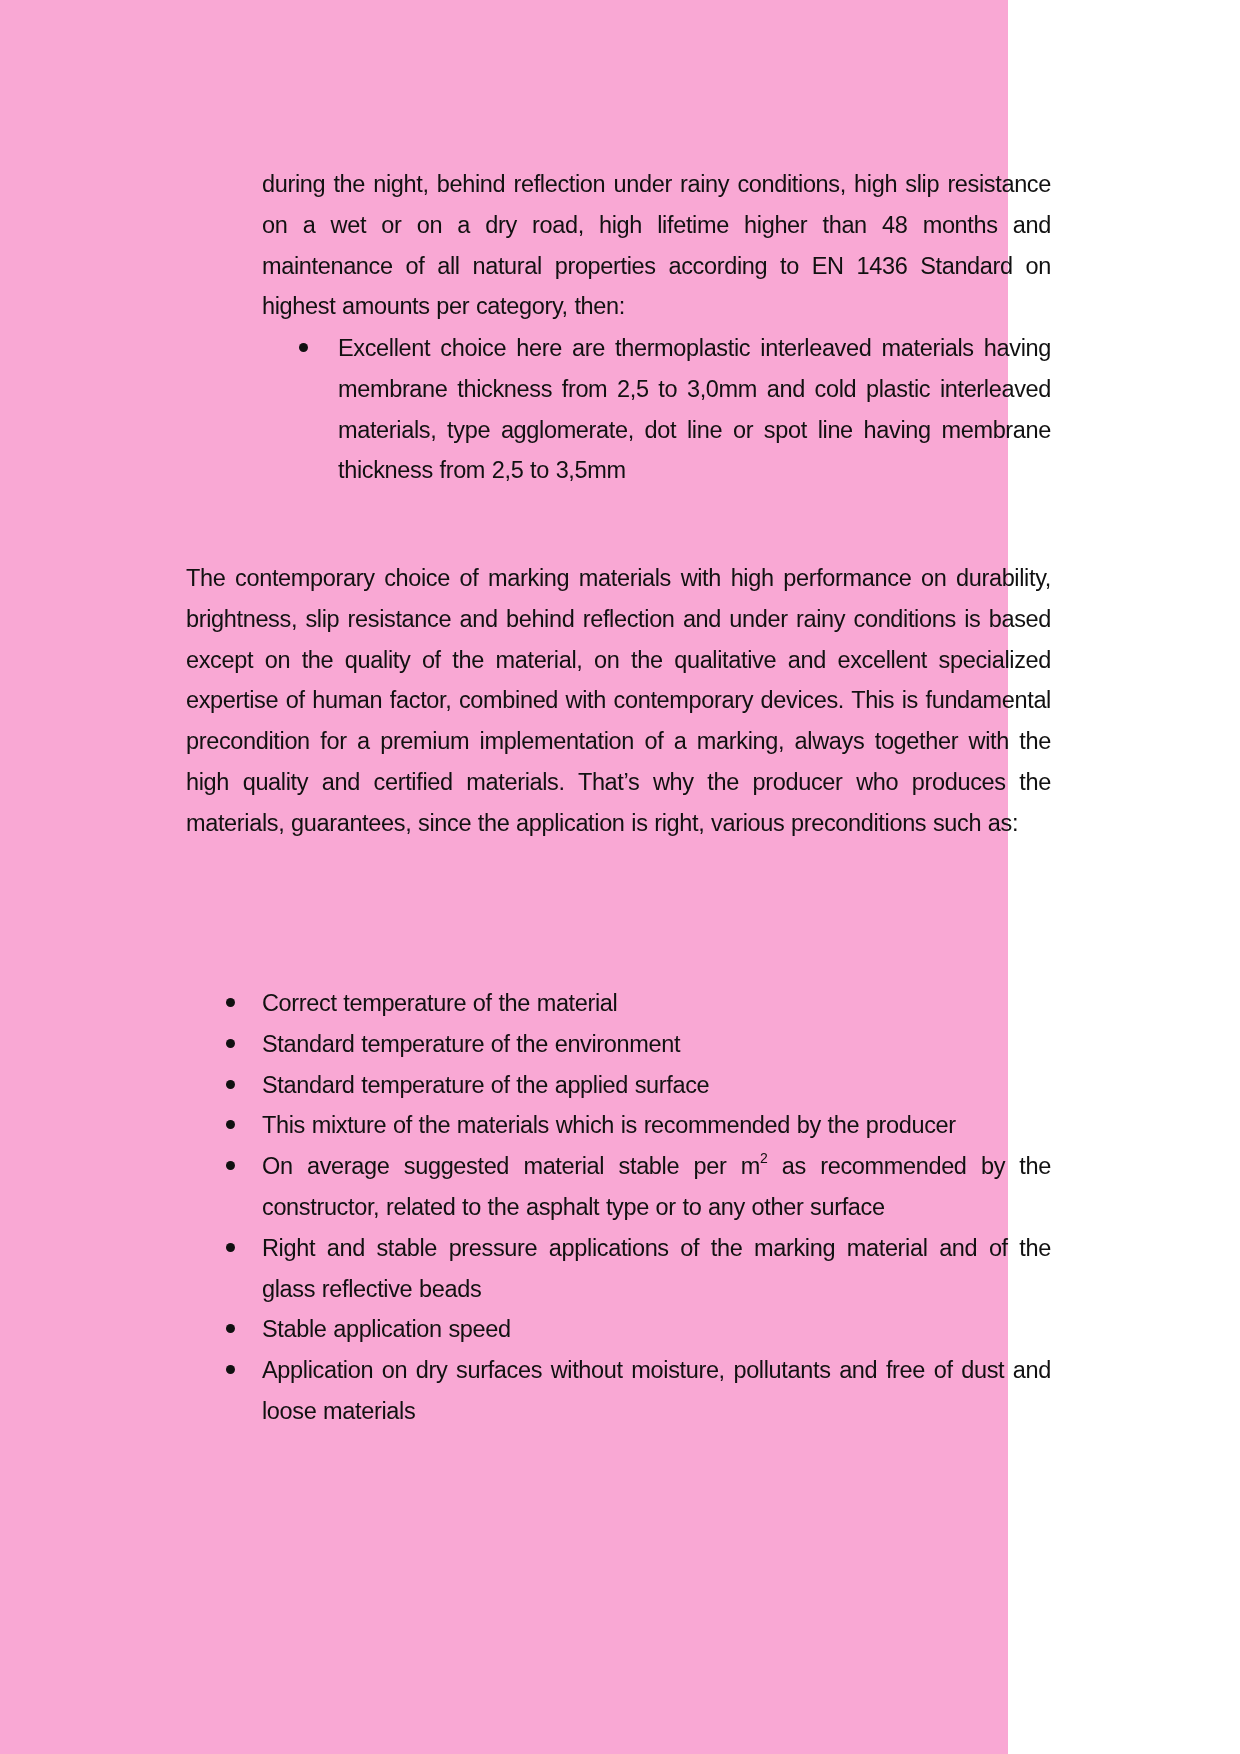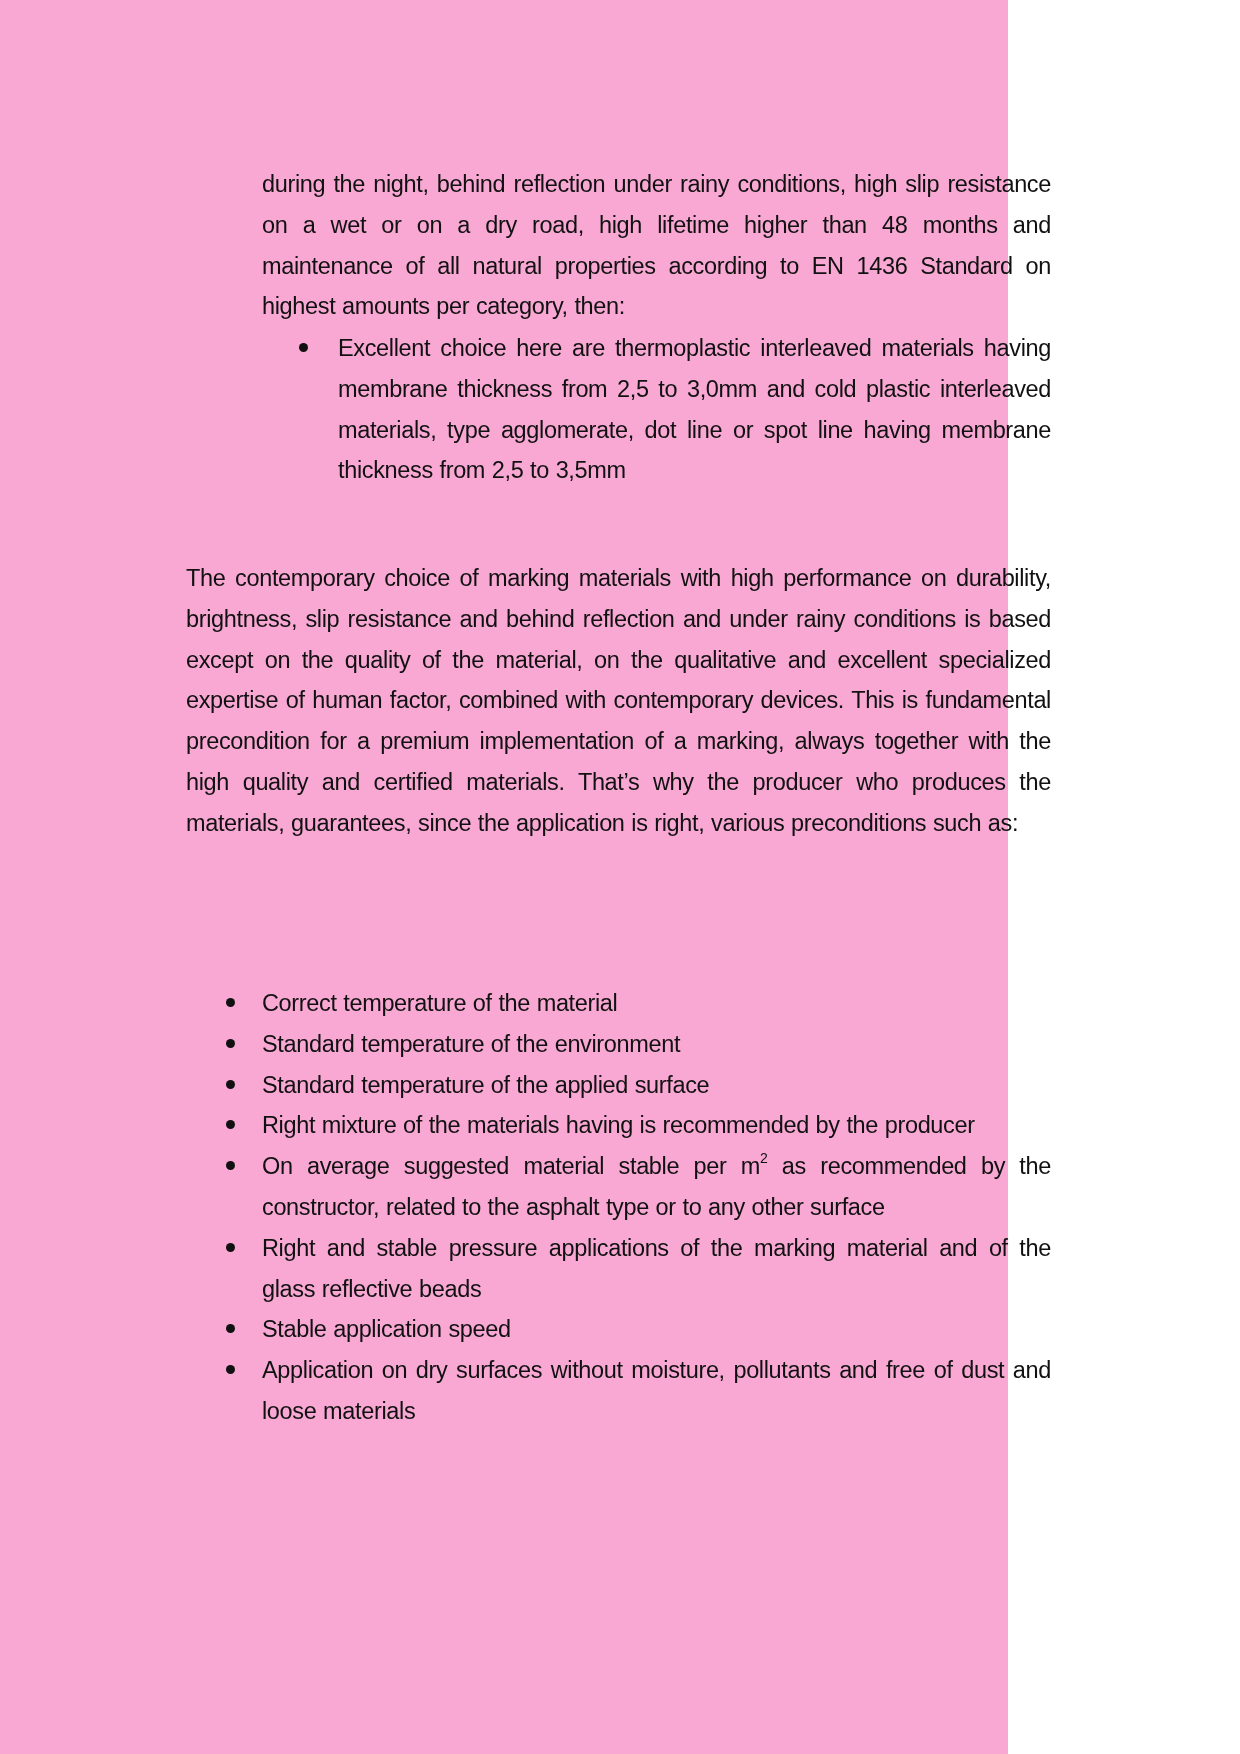--- a/index.html
+++ b/index.html
@@ -110,21 +110,21 @@
     <li class="li">
       <span class="bullet"></span>
       <span>Standard temperature of the environment</span>
     </li>
     <li class="li">
       <span class="bullet"></span>
       <span>Standard temperature of the applied surface</span>
     </li>
     <li class="li">
       <span class="bullet"></span>
-      <span>Right mixture of the materials having is recommended by the producer</span>
+      <span>This mixture of the materials which is recommended by the producer</span>
     </li>
     <li class="li">
       <span class="bullet"></span>
       <span><span>On average suggested material stable per m</span><sup>2</sup><span> as recommended by the constructor, related to the asphalt type or to any other surface</span></span>
     </li>
     <li class="li">
       <span class="bullet"></span>
       <span>Right and stable pressure applications of the marking material and of the glass reflective beads</span>
     </li>
     <li class="li">

